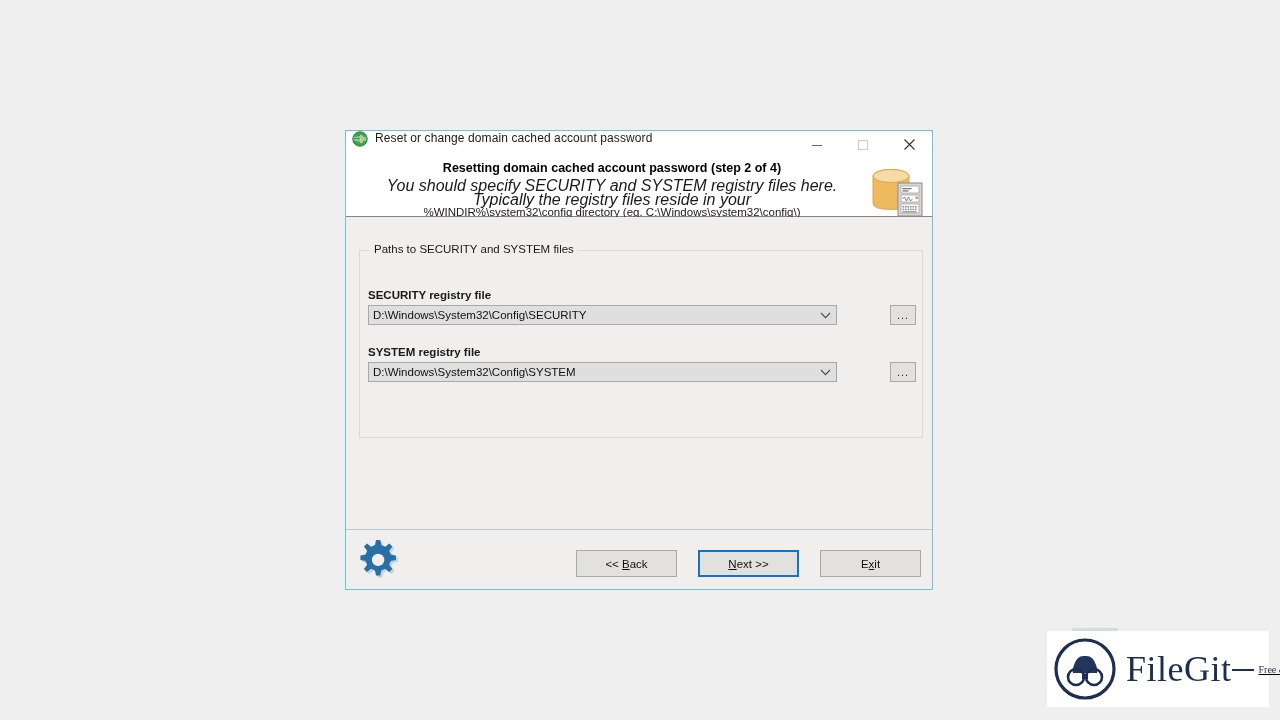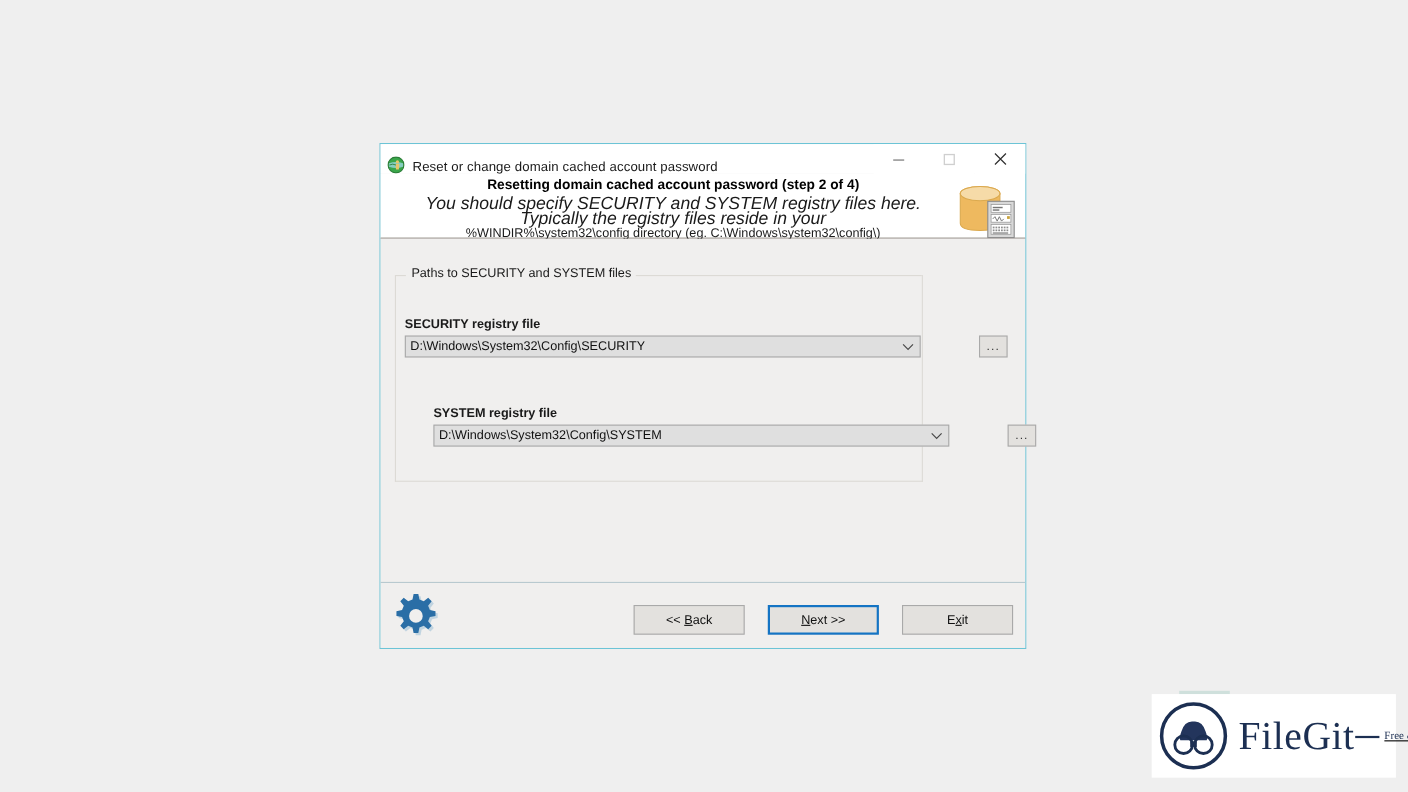--- a/index.html
+++ b/index.html
@@ -27,21 +27,21 @@
     box-sizing: border-box;
     display: flex;
     flex-direction: column;
   }
 
   
   #title-bar {
     height: 27px;
     background: #ffffff;
     display: flex;
-    align-items: flex-end;
+    align-items: flex-start;
     flex: none;
     position: relative;
   }
   #app-icon {
     width: 16px;
     height: 16px;
     margin-left: 6px;
     margin-right: 7px;
     flex: none;
   }
@@ -111,21 +111,21 @@
   #body-area {
     flex: 1 1 auto;
     background: #f0efee;
     position: relative;
   }
 
   #paths-groupbox {
     position: absolute;
     left: 13px;
     top: 33px;
-    width: 480px;
+    width: 564px;
     height: 188px;
     border: 1px solid #dcdad5;
     border-top: none;
     box-sizing: border-box;
   }
   #groupbox-top-border {
     position: absolute;
     left: 0;
     top: 0;
     width: 100%;
@@ -145,21 +145,21 @@
     top: -7px;
     background: #f0efee;
     padding: 0 4px;
     font-size: 11.5px;
     color: #1a1a1a;
     white-space: nowrap;
   }
 
   .field-block { position: absolute; left: 8px; width: 548px; }
   #security-field-block { top: 39px; }
-  #system-field-block { top: 120px; margin-left: 26px; }
+  #system-field-block { top: 96px; }
 
   .field-label {
     font-size: 11.5px;
     color: #1a1a1a;
     margin-bottom: 4px;
     display: block;
     font-weight: bold;
   }
   .field-row {
     display: flex;

